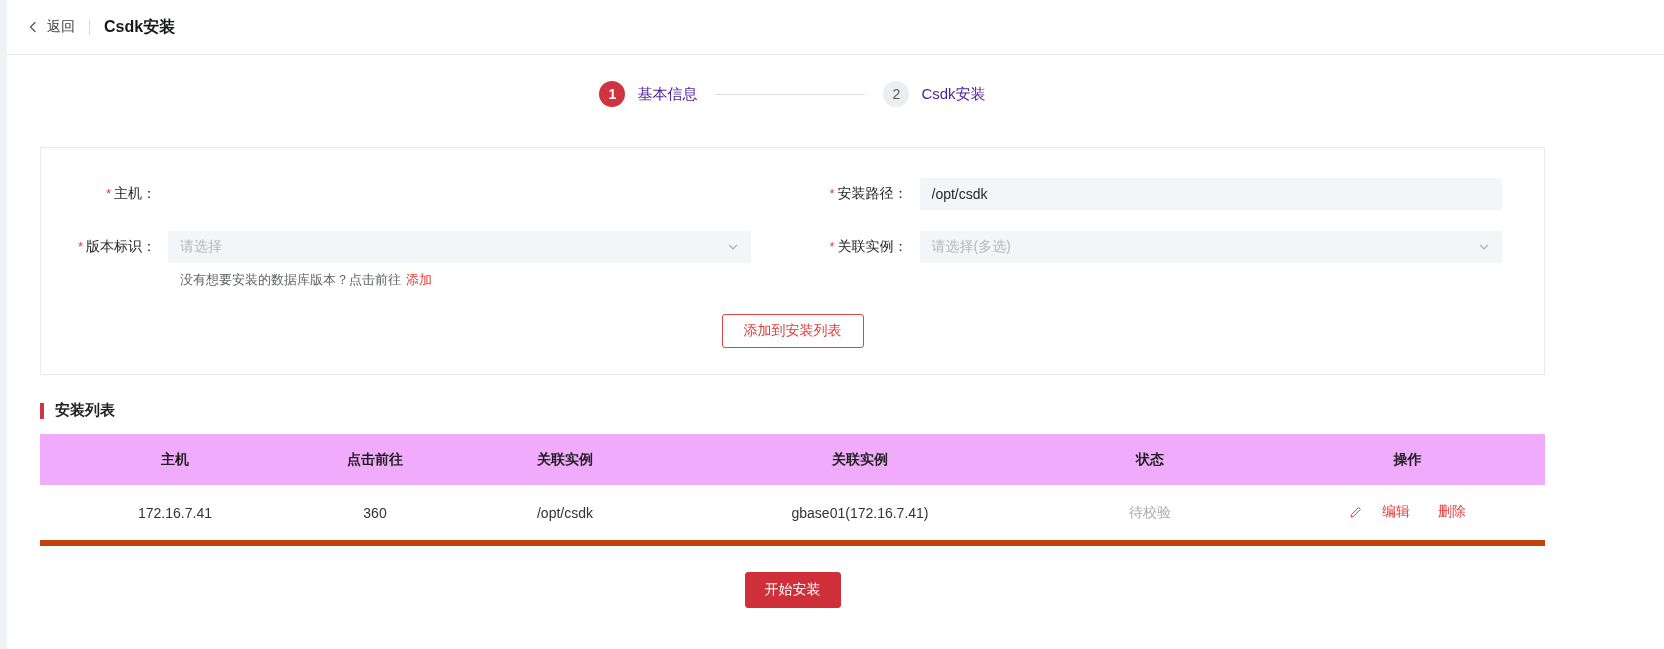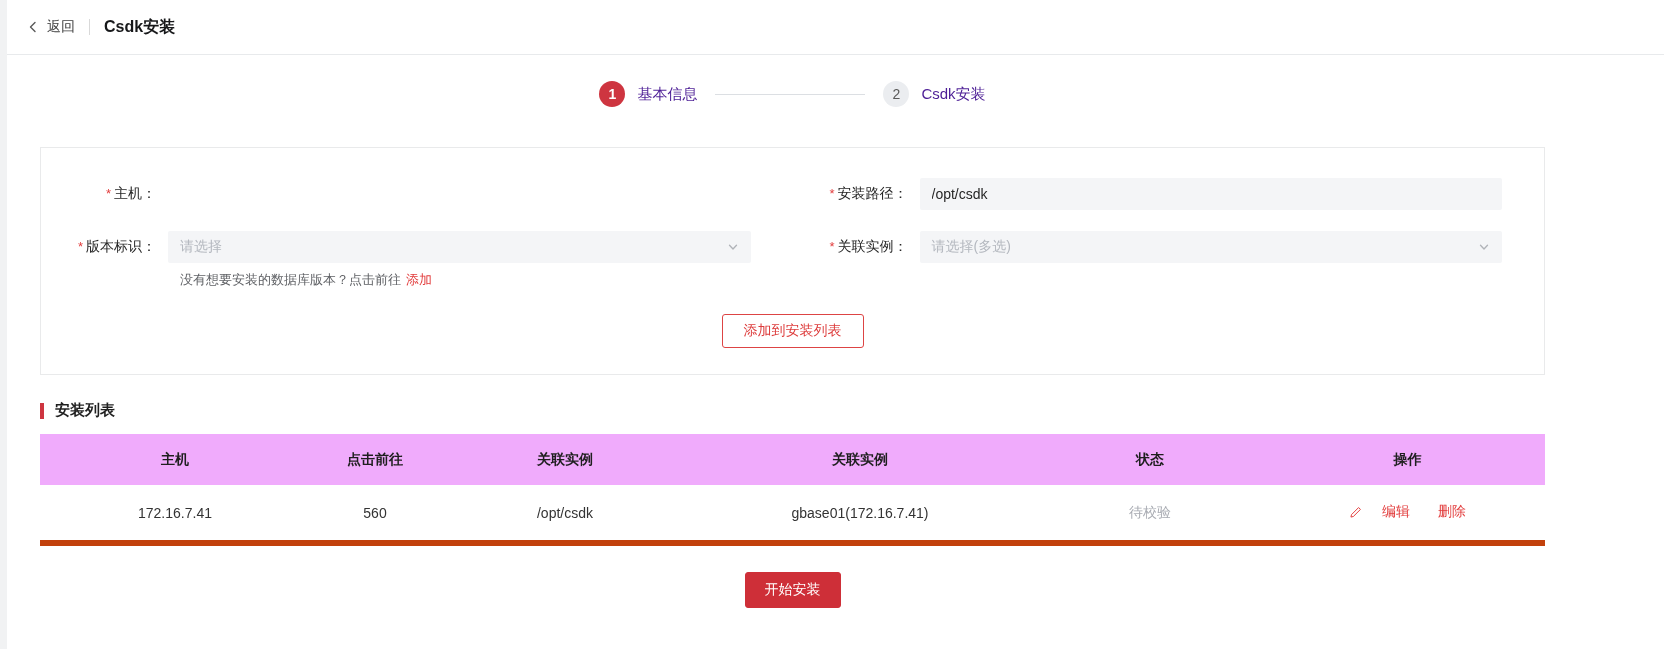--- a/index.html
+++ b/index.html
@@ -236,21 +236,21 @@
         <th>点击前往</th>
         <th>关联实例</th>
         <th>关联实例</th>
         <th>状态</th>
         <th>操作</th>
       </tr>
     </thead>
     <tbody>
       <tr>
         <td>172.16.7.41</td>
-        <td>560</td>
+        <td>360</td>
         <td>/opt/csdk</td>
         <td>gbase01(172.16.7.41)</td>
         <td class="status-cell">待校验</td>
         <td>
           <span class="action-cell-inner">
             <span class="action-link">
               <span style="display:inline-flex;">
                 <svg width="13" height="13" viewBox="0 0 16 16">
                     <path d="M11.8 1.9l2.3 2.3L5.4 12.9l-3 .7.7-3z" fill="none" stroke="#e23c3c" stroke-width="1.2" stroke-linejoin="round"></path>
                   </svg>

